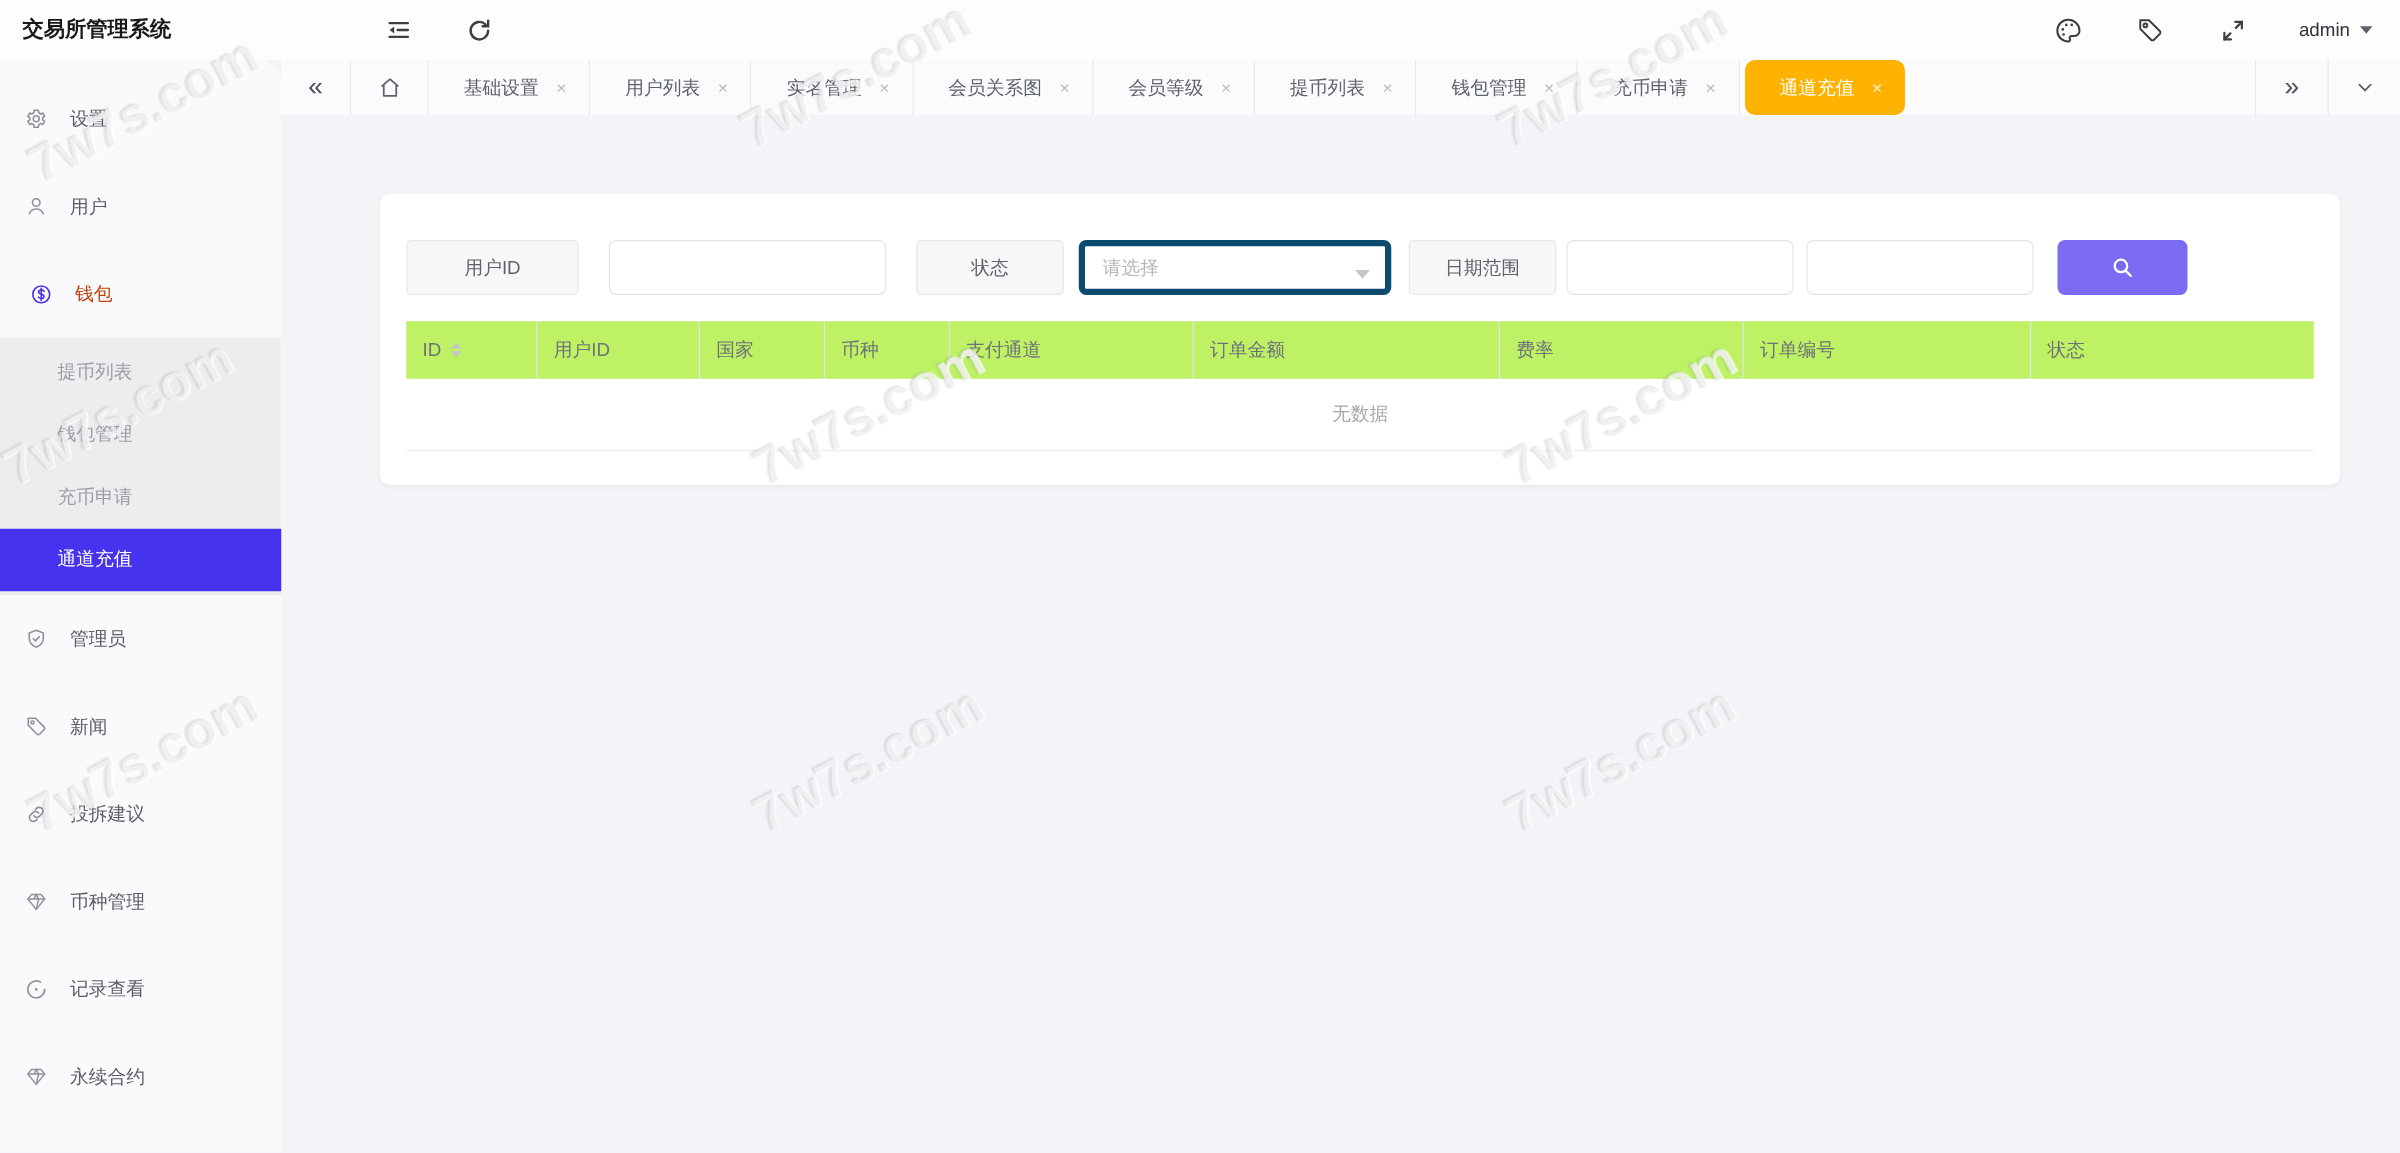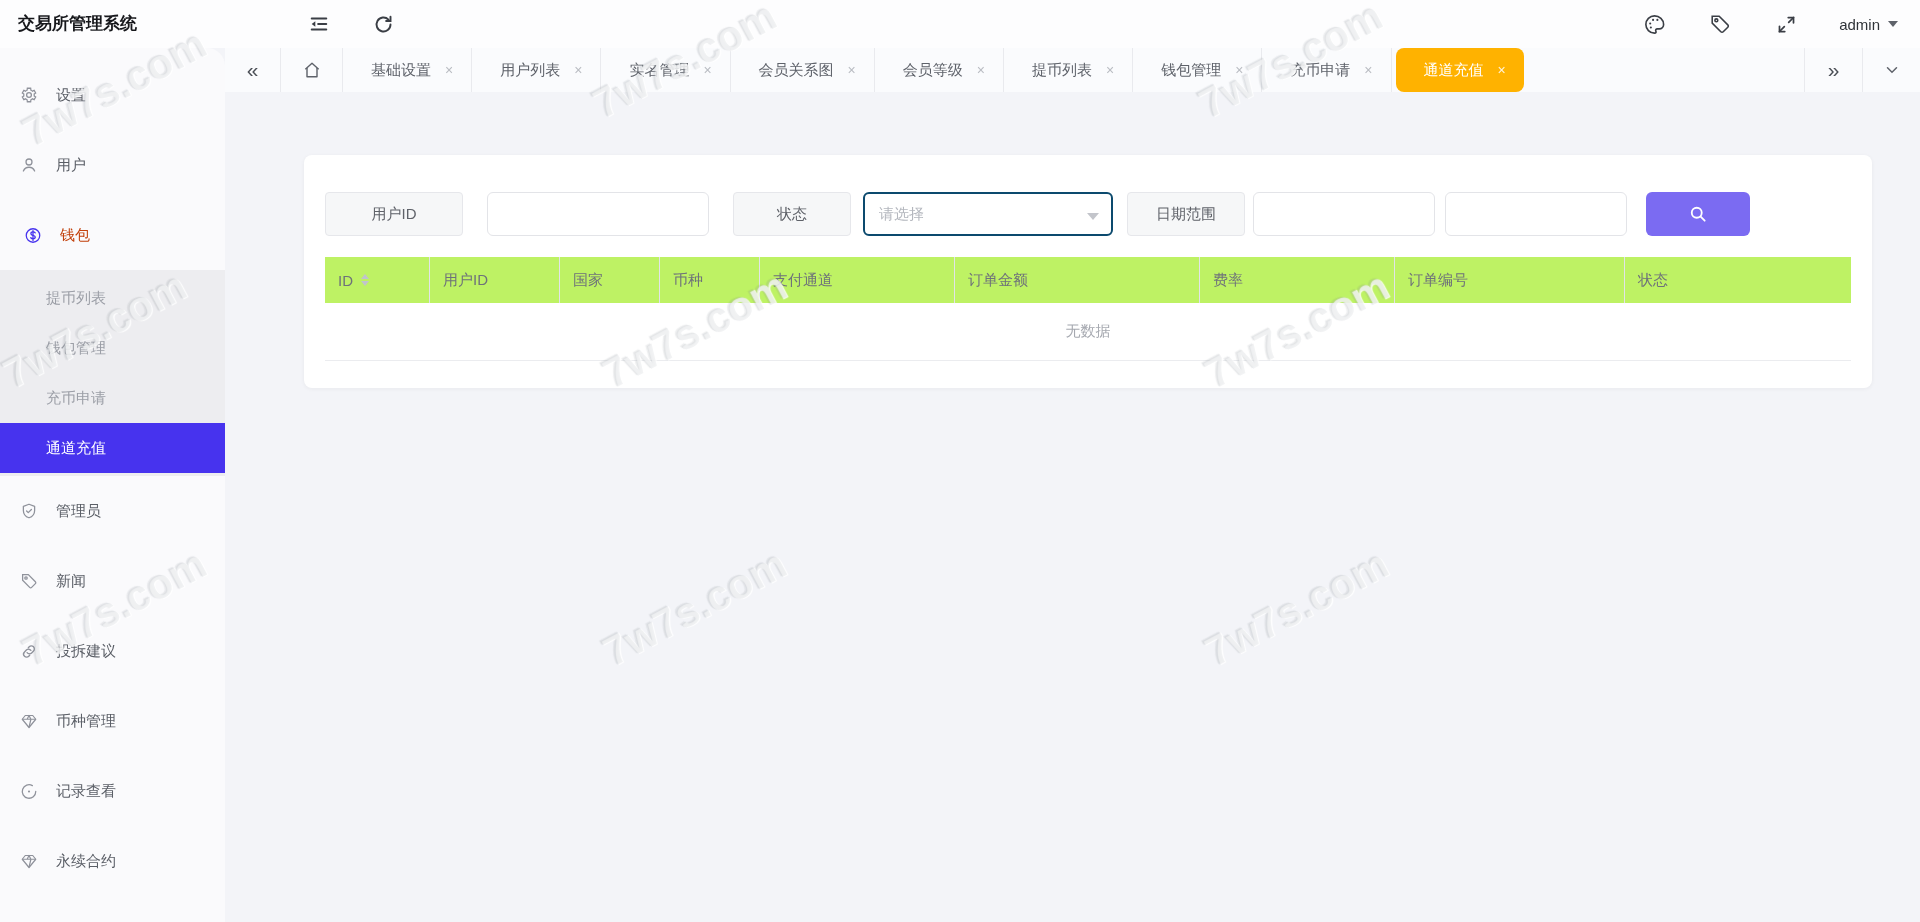--- a/index.html
+++ b/index.html
@@ -38,21 +38,21 @@
   .tab.active .tab-close { color:rgba(255,255,255,0.85); }
   .tb-spacer { flex:1; }
   .tb-end { width:58px; height:44px; display:flex; align-items:center; justify-content:center; font-size:21px; color:#4a4e55; cursor:pointer; border-left:1px solid #e9eaee; }
   .tb-end.chev { border-left:1px solid #e9eaee; color:#5e626a; }
 
   
   .card { position:absolute; left:304px; top:155px; width:1568px; height:233px; background:#ffffff; border-radius:8px; box-shadow:0 1px 4px rgba(31,35,41,0.05); z-index:2; }
   .filter-row { position:absolute; left:21px; top:37px; display:flex; align-items:center; }
   .f-label { height:44px; background:#f6f7f8; border:1px solid #e6e7eb; border-radius:4px; display:flex; align-items:center; justify-content:center; font-size:15px; color:#5f6269; }
   .f-input { height:44px; background:#fff; border:1px solid #e3e4e8; border-radius:6px; font-size:15px; color:#333; padding:0 12px; outline:none; font-family:inherit; }
-  .f-select { position:relative; height:44px; background:#fff; border:2px solid #0c4a6e; border-radius:6px; display:flex; align-items:center; padding:0 30px 0 14px; cursor:pointer; }
+  .f-select { position:relative; height:44px; background:#fff; border:5px solid #0c4a6e; border-radius:6px; display:flex; align-items:center; padding:0 30px 0 14px; cursor:pointer; }
   .f-select .sel-text { font-size:15px; color:#b4b7be; }
   .sel-arrow { position:absolute; right:12px; top:19px; width:0; height:0; border-left:6px solid transparent; border-right:6px solid transparent; border-top:7px solid #c3c5cb; }
   .search-btn { height:44px; width:104px; background:#7b6bf2; border:none; border-radius:6px; display:flex; align-items:center; justify-content:center; cursor:pointer; }
 
   
   .table { position:absolute; left:21px; top:102px; width:1526px; }
   .thead { display:flex; height:46px; background:#bef264; }
   .th { display:flex; align-items:center; padding-left:13px; font-size:15px; color:#6e727a; border-right:1px solid #e2e3e7; }
   .th:last-child { border-right:none; }
   .sort { display:inline-flex; flex-direction:column; gap:2px; margin-left:8px; }

